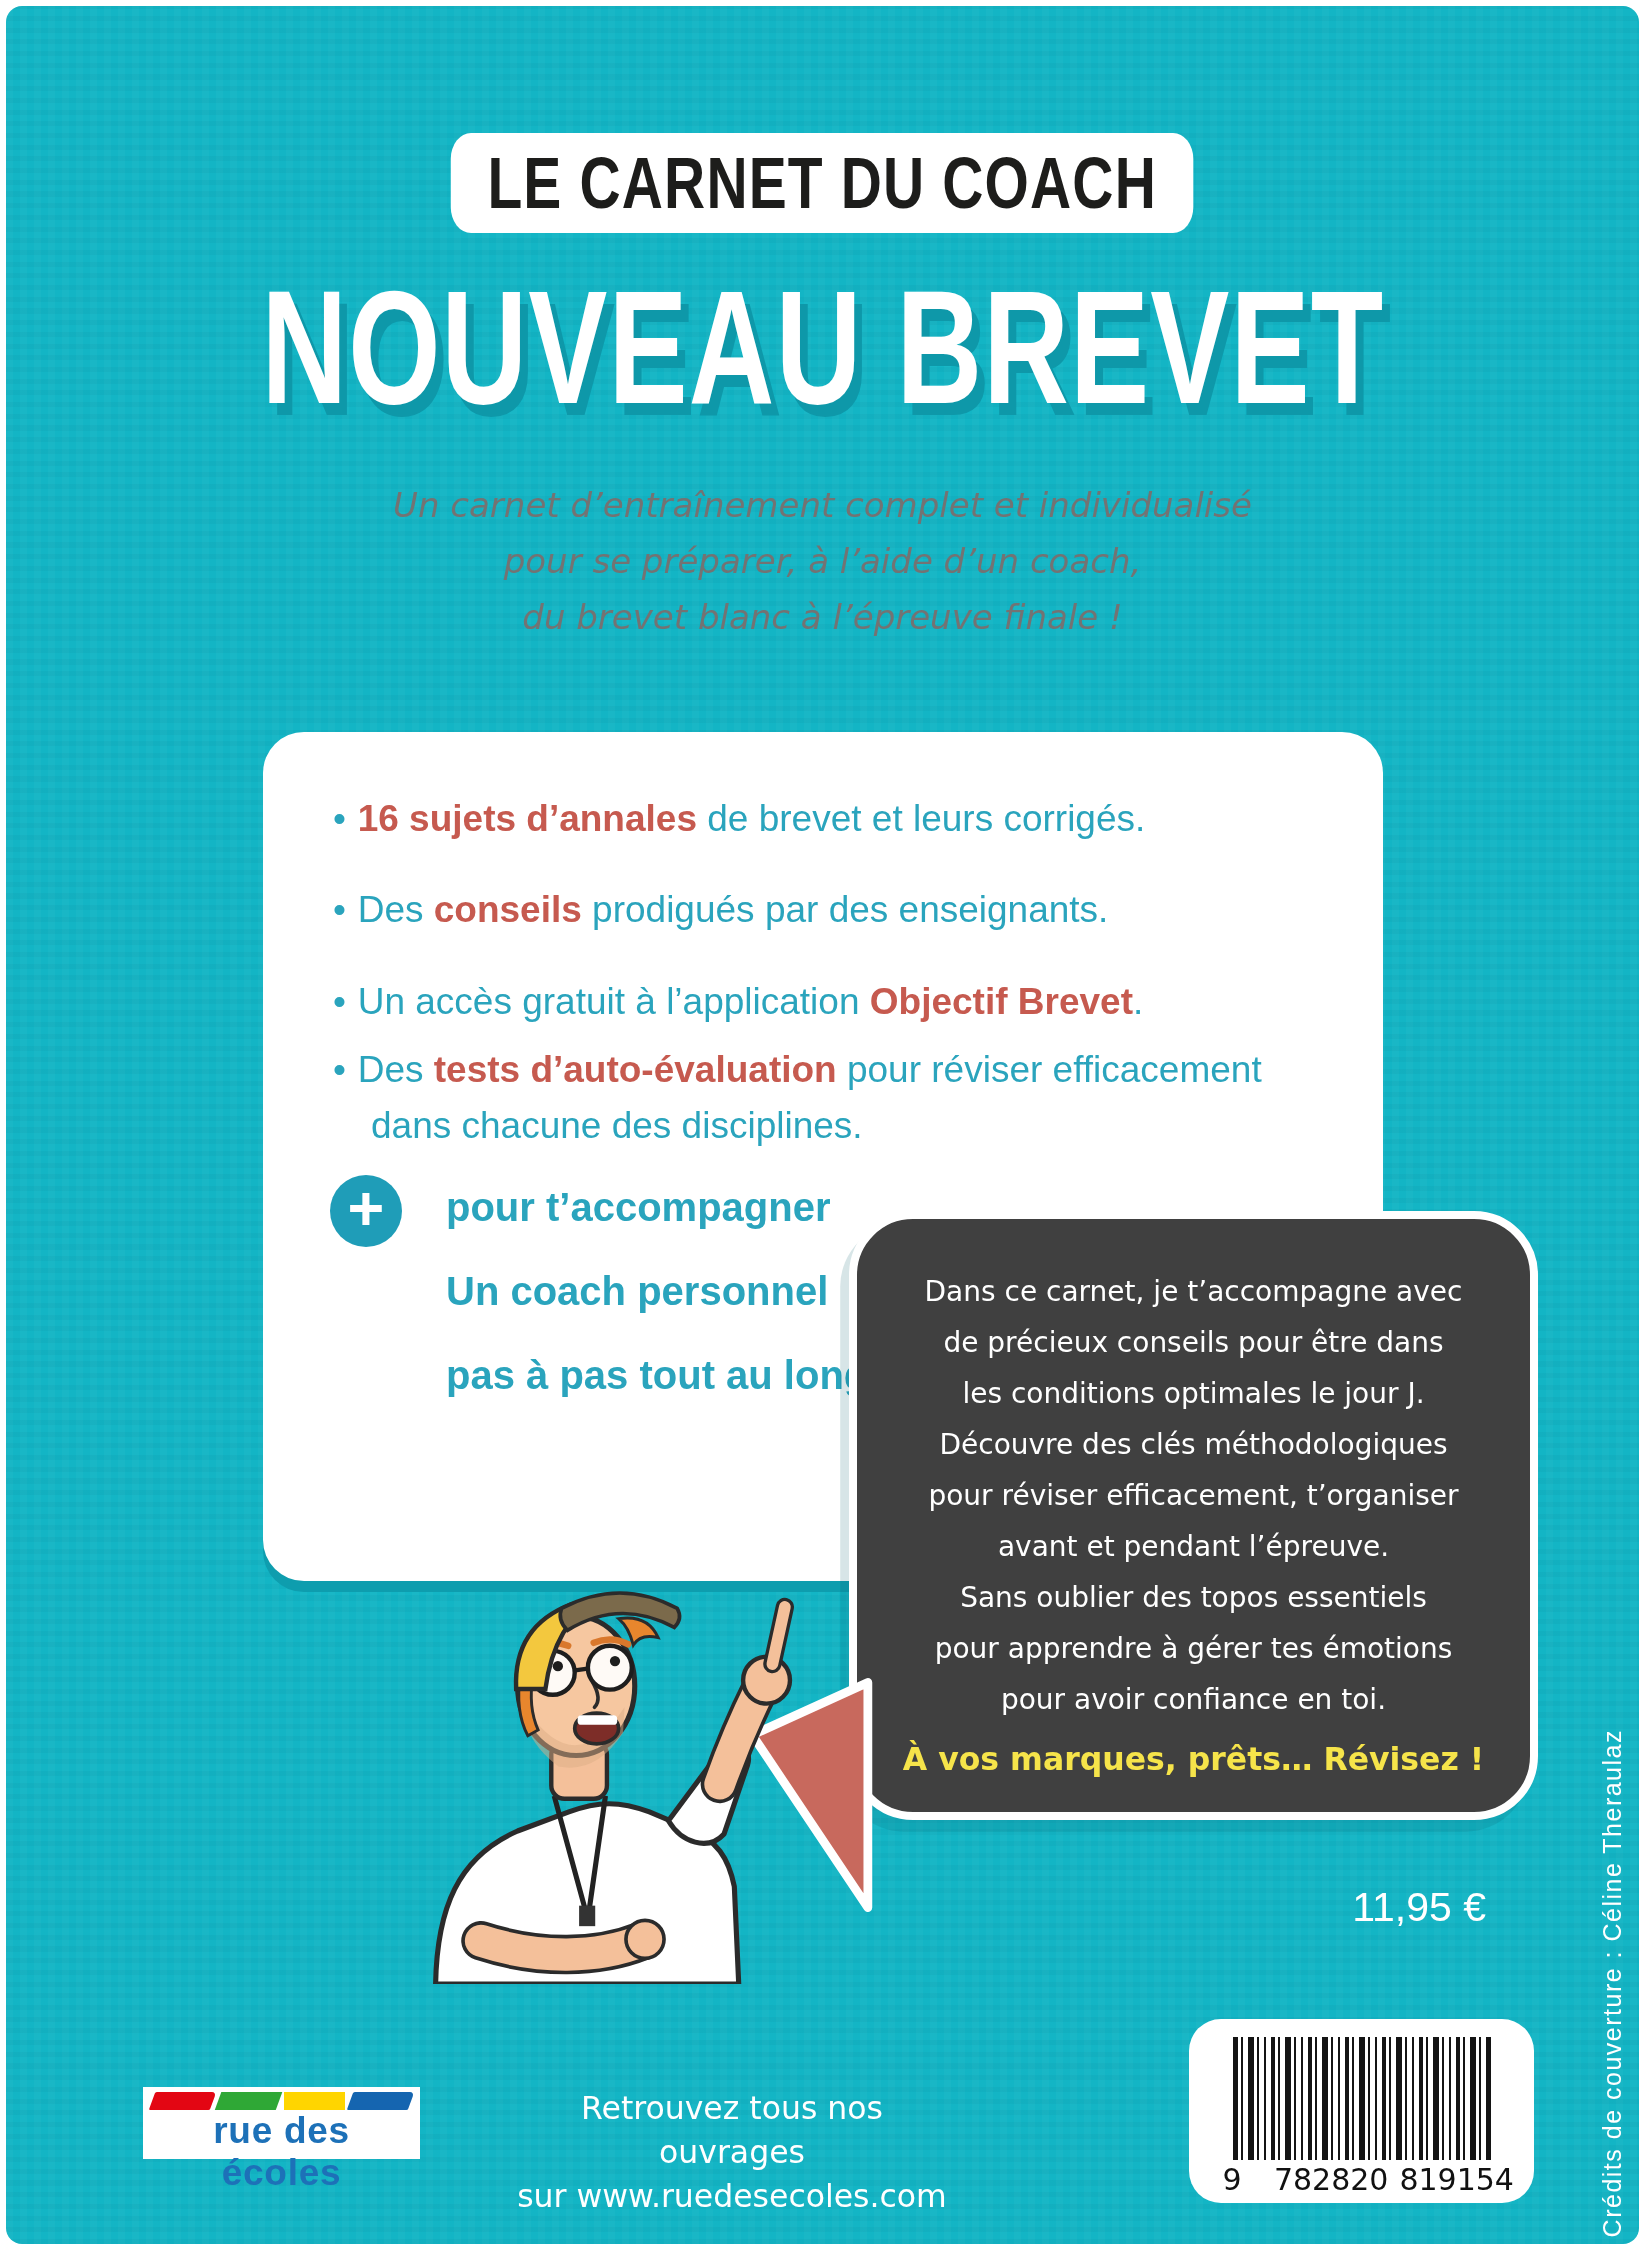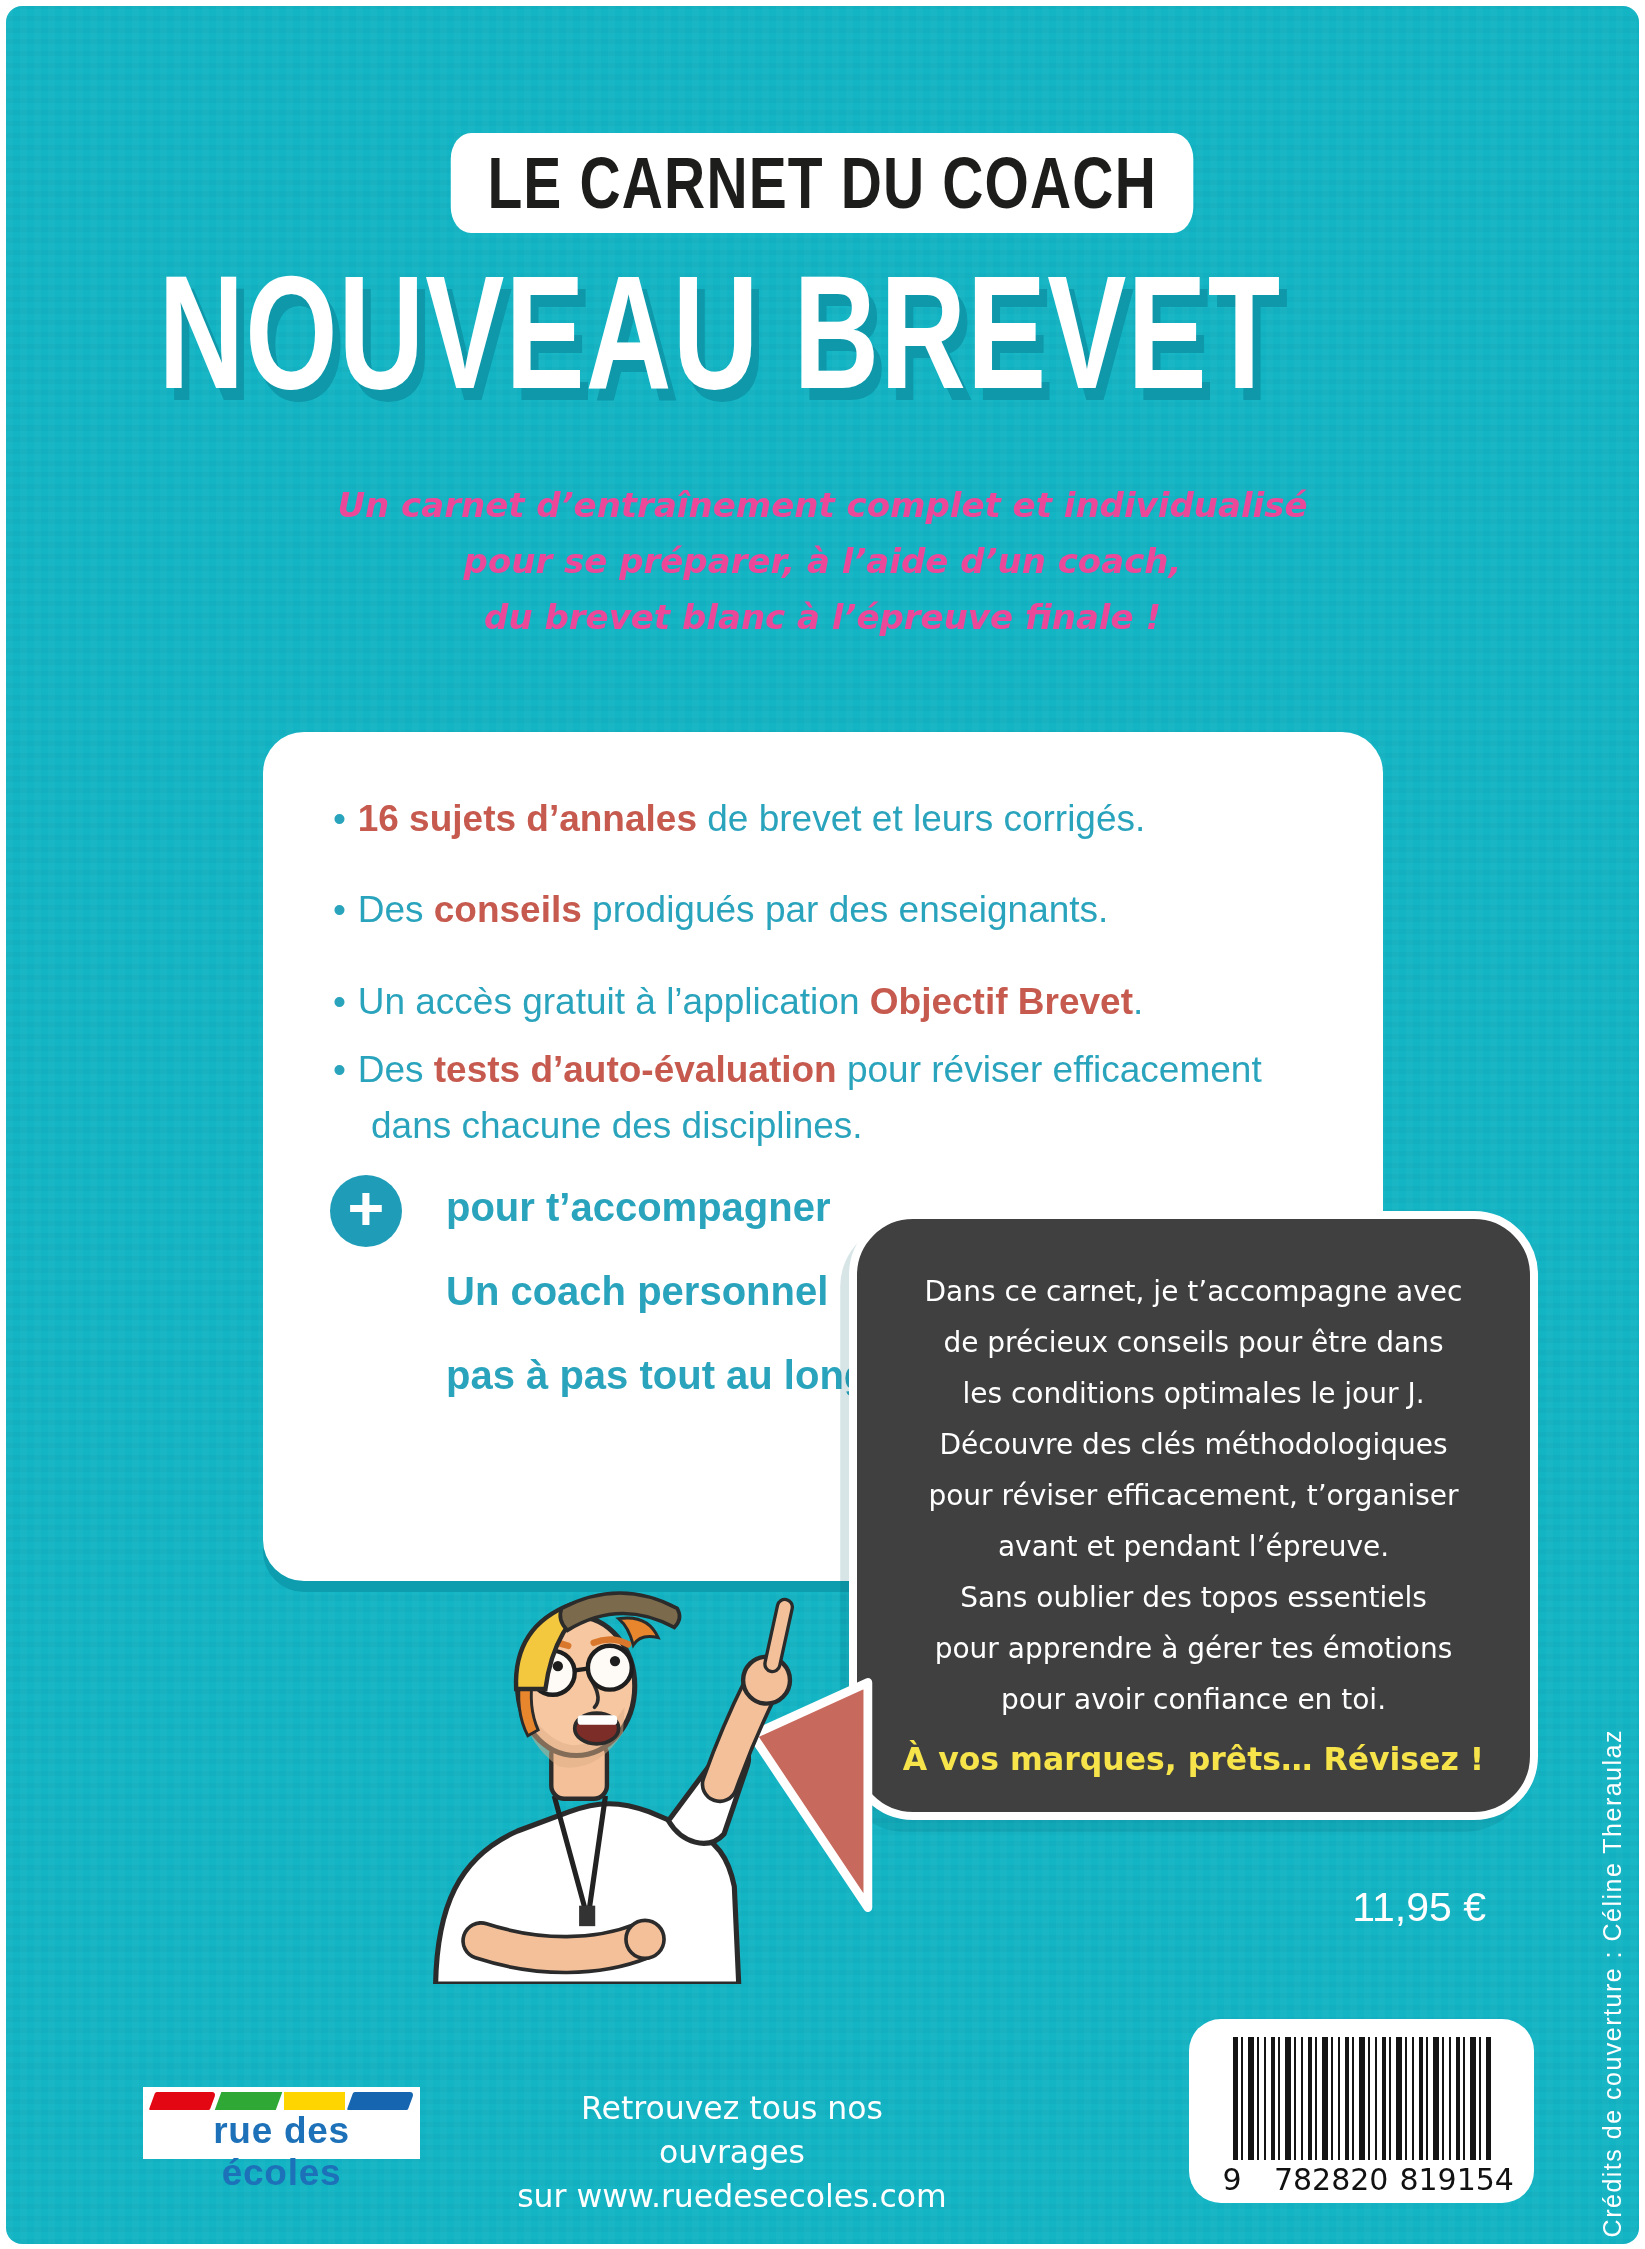--- a/index.html
+++ b/index.html
@@ -8,27 +8,27 @@
   .bg{position:absolute;inset:5.9px;background:#13b5c5;border-radius:16px;}
   .bg::before{content:"";position:absolute;inset:0;border-radius:inherit;
       background-image:repeating-linear-gradient(90deg,rgba(255,255,255,.028) 0 6.6px,transparent 6.6px 14px),
                        repeating-linear-gradient(0deg,rgba(0,45,52,.035) 0 5.1px,transparent 5.1px 11.7px);}
 
   
   .series-badge{position:absolute;left:0;right:0;margin:0 auto;width:fit-content;top:133px;
       background:#fff;border-radius:26px;padding:11.7px 47px;transform:scaleX(.78);transform-origin:center;}
   .series-badge .txt{display:block;font-weight:bold;font-size:73px;line-height:1.05;color:#1d1d1b;
       letter-spacing:1.5px;white-space:nowrap;}
-  .main-title{position:absolute;left:0;right:0;top:256px;line-height:1;}
+  .main-title{position:absolute;left:0;right:0;top:271px;text-align:center;line-height:1;}
   .main-title .txt{display:inline-block;font-weight:bold;font-size:152px;color:#ffffff;white-space:nowrap;
       transform:scale(.78,1.06);transform-origin:center;text-shadow:10.2px 11px 0 #0e98a9;letter-spacing:1.5px;}
 
   .intro{position:absolute;left:0;right:0;top:477px;text-align:center;
-      font-family:"DejaVu Sans",sans-serif;font-style:italic;font-weight:bold;
-      font-size:34px;line-height:56px;color:#ec4899;}
+      font-family:"DejaVu Sans",sans-serif;font-style:italic;font-weight:normal;
+      font-size:34px;line-height:56px;color:#737373;}
 
   
   .features-card{position:absolute;left:263px;top:732px;width:1120px;height:849px;
       background:#ffffff;border-radius:41px;box-shadow:0 11px 0 #0e9dae;}
   .feature{position:absolute;left:70px;width:959px;padding-left:38px;text-indent:-38px;
       font-size:37px;line-height:56px;color:#2aa4bd;}
   .feature .dot{margin-right:11.7px;}
   .feature .accent{color:#c65a4f;font-weight:bold;}
   .feature:nth-of-type(1){top:59px;}
   .feature:nth-of-type(2){top:150px;}

